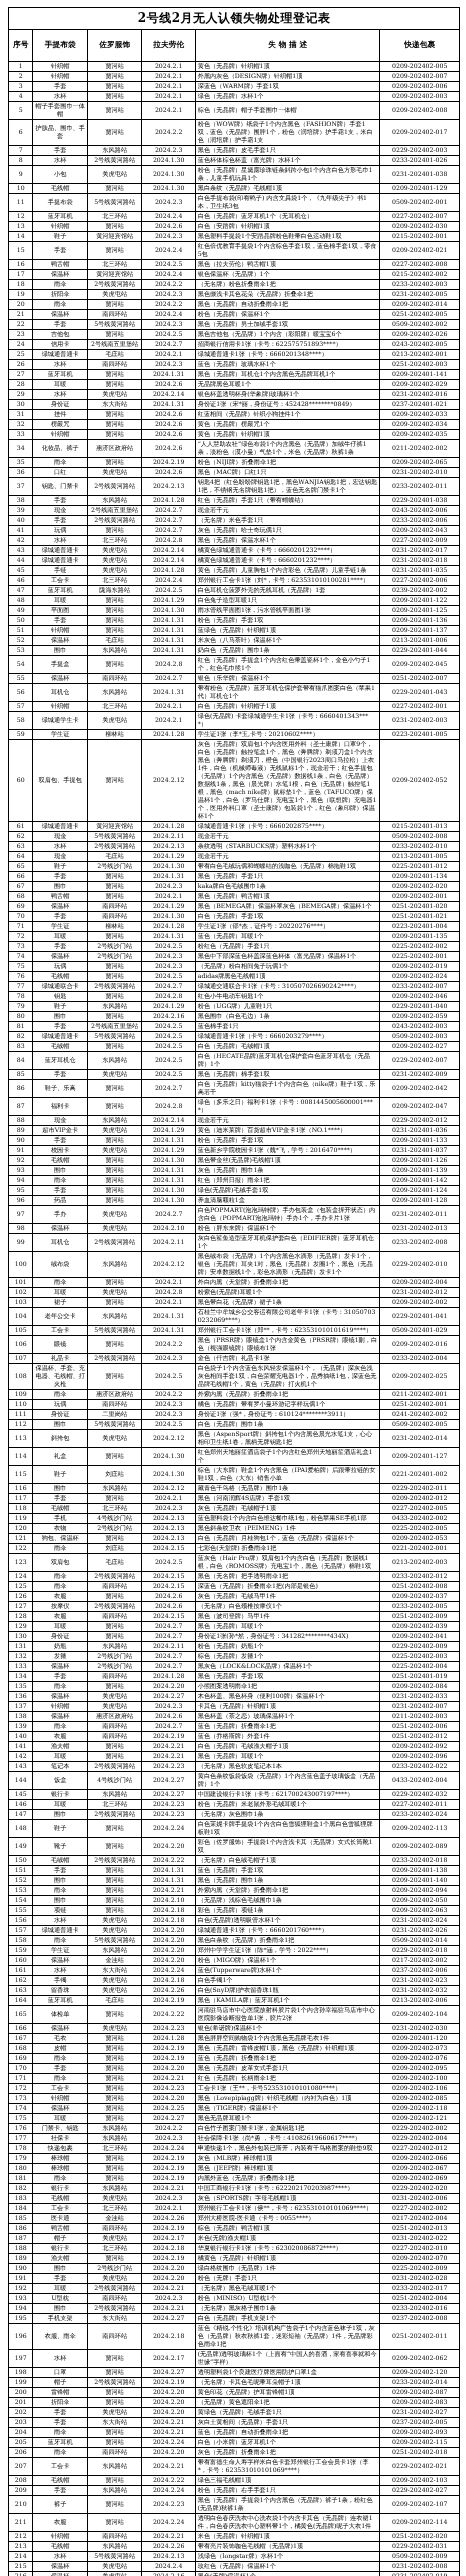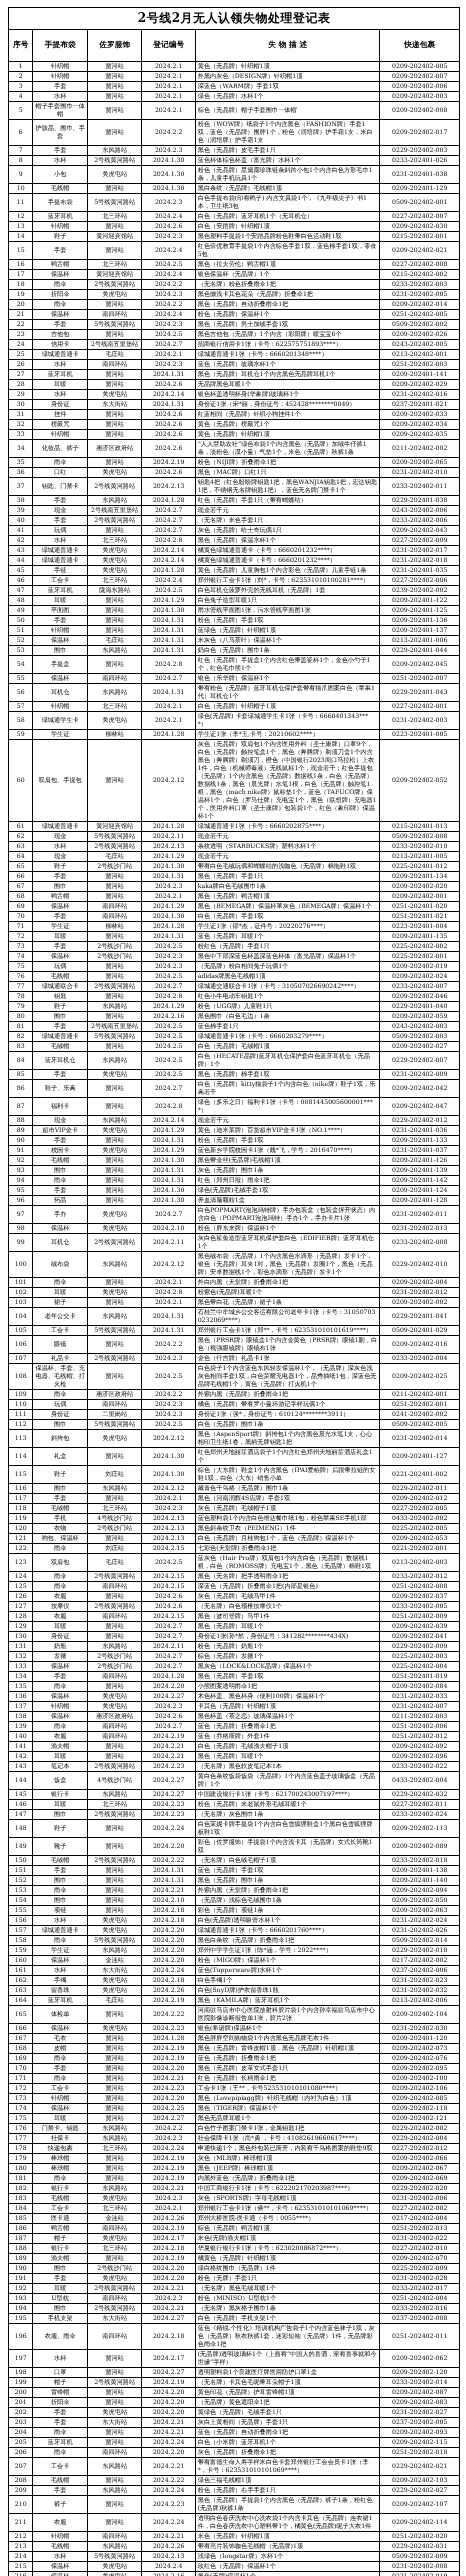--- a/index.html
+++ b/index.html
@@ -28,21 +28,21 @@
         <col class="w5">
     </colgroup>
     <thead>
       <tr class="title-row">
         <th colspan="6">2号线2月无人认领失物处理登记表</th>
       </tr>
       <tr class="header-row" id="header-row">
           <th>序号</th>
           <th>手提布袋</th>
           <th>佐罗服饰</th>
-          <th>登记编号</th>
+          <th>拉夫劳伦</th>
           <th>失 物 描 述</th>
           <th>快递包裹</th>
         </tr>
     </thead>
     <tbody id="table-body">
         <tr>
           <td class="c0">1</td>
           <td class="c1">针织帽</td>
           <td class="c2">贾河站</td>
           <td class="c3">2024.2.1</td>

